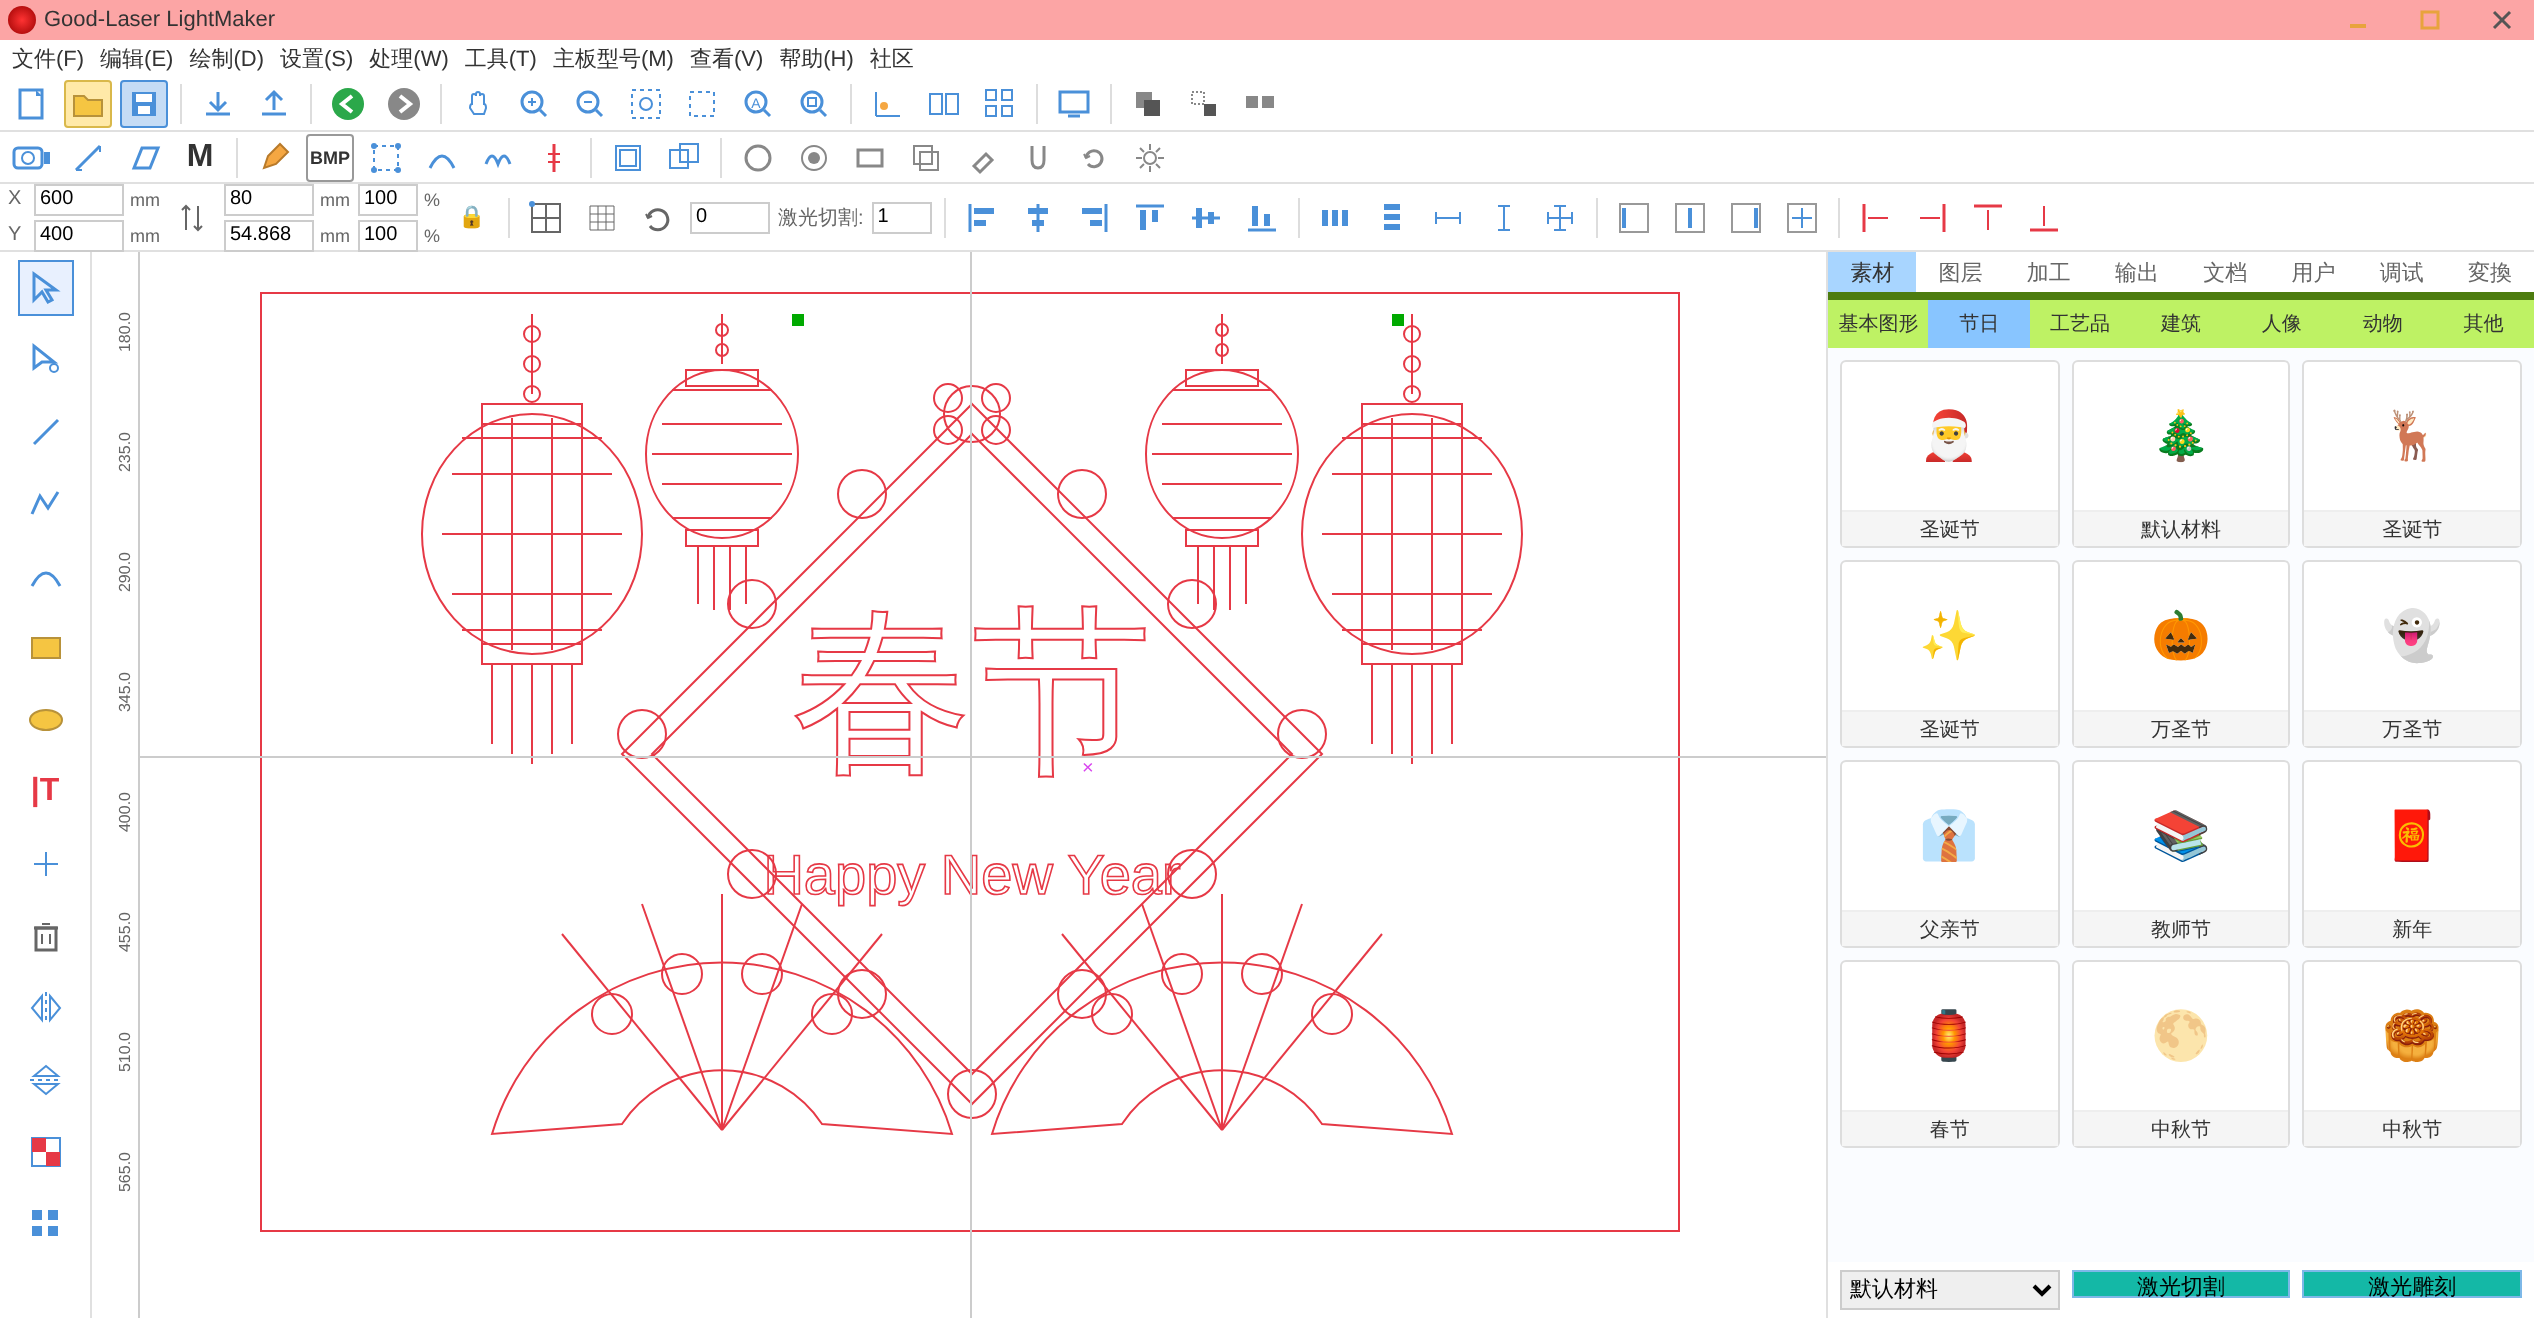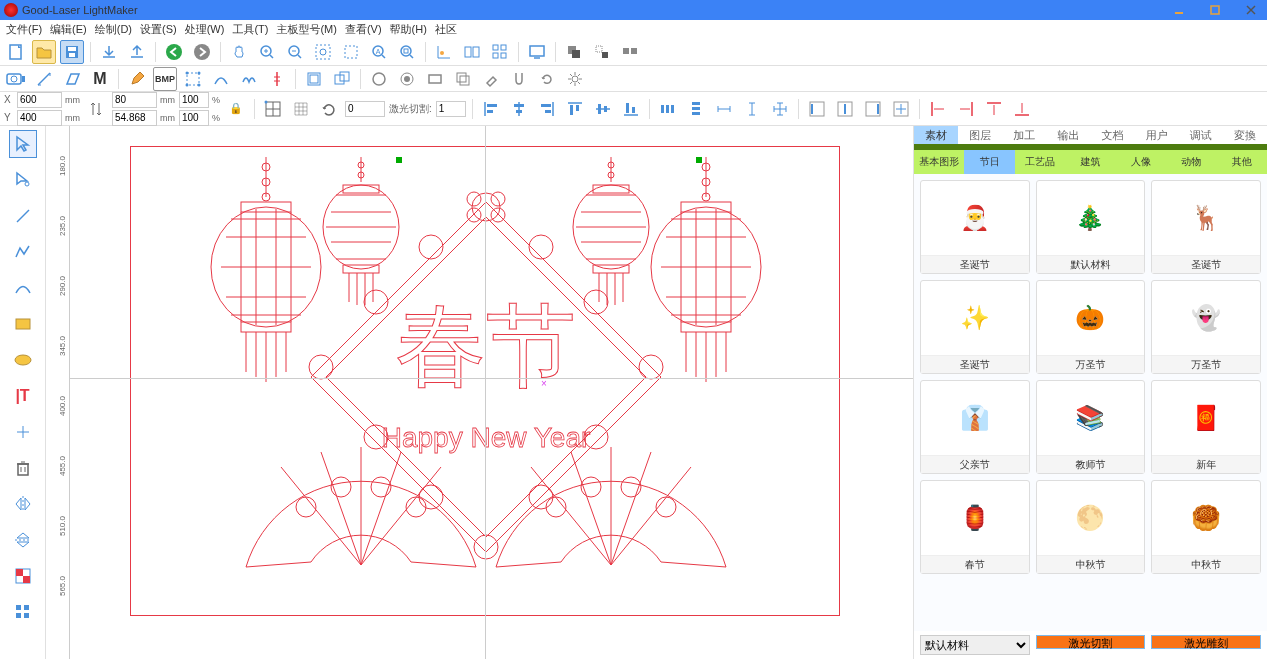--- a/index.html
+++ b/index.html
@@ -1,17 +1,17 @@
 <!DOCTYPE html>
 <html><head>
 <meta charset="utf-8">
 <style>
 * { margin: 0; padding: 0; box-sizing: border-box; font-family: "Microsoft YaHei", sans-serif; }
 body { background: #fff; font-size: 11px; color: #333; overflow: hidden; width: 1267px; height: 659px; }
-.titlebar { height: 20px; display: flex; align-items: center; padding: 0 4px; background: #3b82f6; }
+.titlebar { height: 20px; display: flex; align-items: center; padding: 0 4px; background: #fca5a5; }
 .titlebar .app-icon { width: 14px; height: 14px; border-radius: 50%; background: radial-gradient(circle, #f33, #900); margin-right: 4px; }
 .titlebar .title { flex: 1; font-size: 11px; }
 .titlebar .win-btns { display: flex; gap: 12px; }
 .win-btn { width: 24px; height: 16px; display: flex; align-items: center; justify-content: center; cursor: pointer; }
 .menubar { height: 18px; display: flex; gap: 8px; padding: 0 6px; font-size: 11px; align-items: center; }
 .menubar span { cursor: pointer; }
 .toolbar { height: 28px; display: flex; align-items: center; gap: 4px; padding: 0 4px; border-bottom: 1px solid #e0e0e0; }
 .tb-btn { width: 24px; height: 24px; display: flex; align-items: center; justify-content: center; cursor: pointer; border-radius: 2px; }
 .tb-sep { width: 1px; height: 20px; background: #ddd; margin: 0 2px; }
 .tb-label { font-size: 10px; color: #666; }
@@ -25,34 +25,34 @@
 .lt-btn { width: 28px; height: 28px; display: flex; align-items: center; justify-content: center; cursor: pointer; }
 .lt-btn.active { background: #e8f0fe; border: 1px solid #4a90d9; }
 .vruler { width: 24px; background: #fff; border-right: 1px solid #ccc; position: relative; font-size: 8px; color: #666; }
 .vruler .tlabel { position: absolute; right: 2px; writing-mode: vertical-rl; transform: rotate(180deg); }
 .canvas-area { flex: 1; display: flex; flex-direction: column; background: #fff; }
 .hruler { height: 18px; background: #fff; border-bottom: 1px solid #ccc; position: relative; font-size: 8px; color: #666; }
 .hruler .tlabel { position: absolute; bottom: 4px; }
 .canvas { flex: 1; background: #fff; position: relative; overflow: hidden; }
 .artboard { position: absolute; left: 60px; top: 20px; width: 710px; height: 470px; border: 1px solid #e63946; }
 .right-panel { width: 354px; background: #fff; border-left: 1px solid #e0e0e0; display: flex; flex-direction: column; }
-.rtabs { height: 24px; display: flex; border-bottom: 6px solid #4d7c0f; }
+.rtabs { height: 24px; display: flex; border-bottom: 4px solid #4d7c0f; }
 .rtab { flex: 1; display: flex; align-items: center; justify-content: center; font-size: 11px; cursor: pointer; color: #666; }
 .rtab.active { background: #a8d5ff; color: #333; }
 .sub-tabs { height: 24px; display: flex; background: #bef264; }
 .sub-tab { flex: 1; display: flex; align-items: center; justify-content: center; font-size: 10px; cursor: pointer; }
 .sub-tab.active { background: #88c5ff; text-align: center; }
 .gallery { flex: 1; overflow-y: auto; padding: 6px; background: #fafcff; }
 .grow { display: flex; gap: 6px; margin-bottom: 6px; }
 .gitem { flex: 1; border: 1px solid #ddd; border-radius: 3px; display: flex; flex-direction: column; background: #fff; cursor: pointer; }
 .gthumb { height: 74px; display: flex; align-items: center; justify-content: center; font-size: 24px; }
 .glabel { height: 18px; display: flex; align-items: center; justify-content: center; font-size: 10px; background: #f5f5f5; border-top: 1px solid #eee; }
 .bottom-actions { height: 28px; display: flex; gap: 6px; padding: 4px 6px; align-items: flex-start; }
 .bottom-actions select { flex: 1; height: 20px; font-size: 11px; border: 1px solid #ccc; }
-.action-btn { flex: 1; height: 14px; background: #f97316; border: 1px solid #7db8e8; font-size: 11px; cursor: pointer; }
+.action-btn { flex: 1; height: 14px; background: #14b8a6; border: 1px solid #7db8e8; font-size: 11px; cursor: pointer; }
 svg .red-stroke { stroke: #e63946; fill: none; stroke-width: 1; }
 .lock-icon::before { content: "🔒"; font-size: 11px; }
 .coord-group { display: flex; flex-direction: column; gap: 2px; }
 .coord-group .row { display: flex; align-items: center; gap: 3px; }
 </style>
 </head>
 <body>
 
 <div class="titlebar">
   <div class="app-icon"></div>

